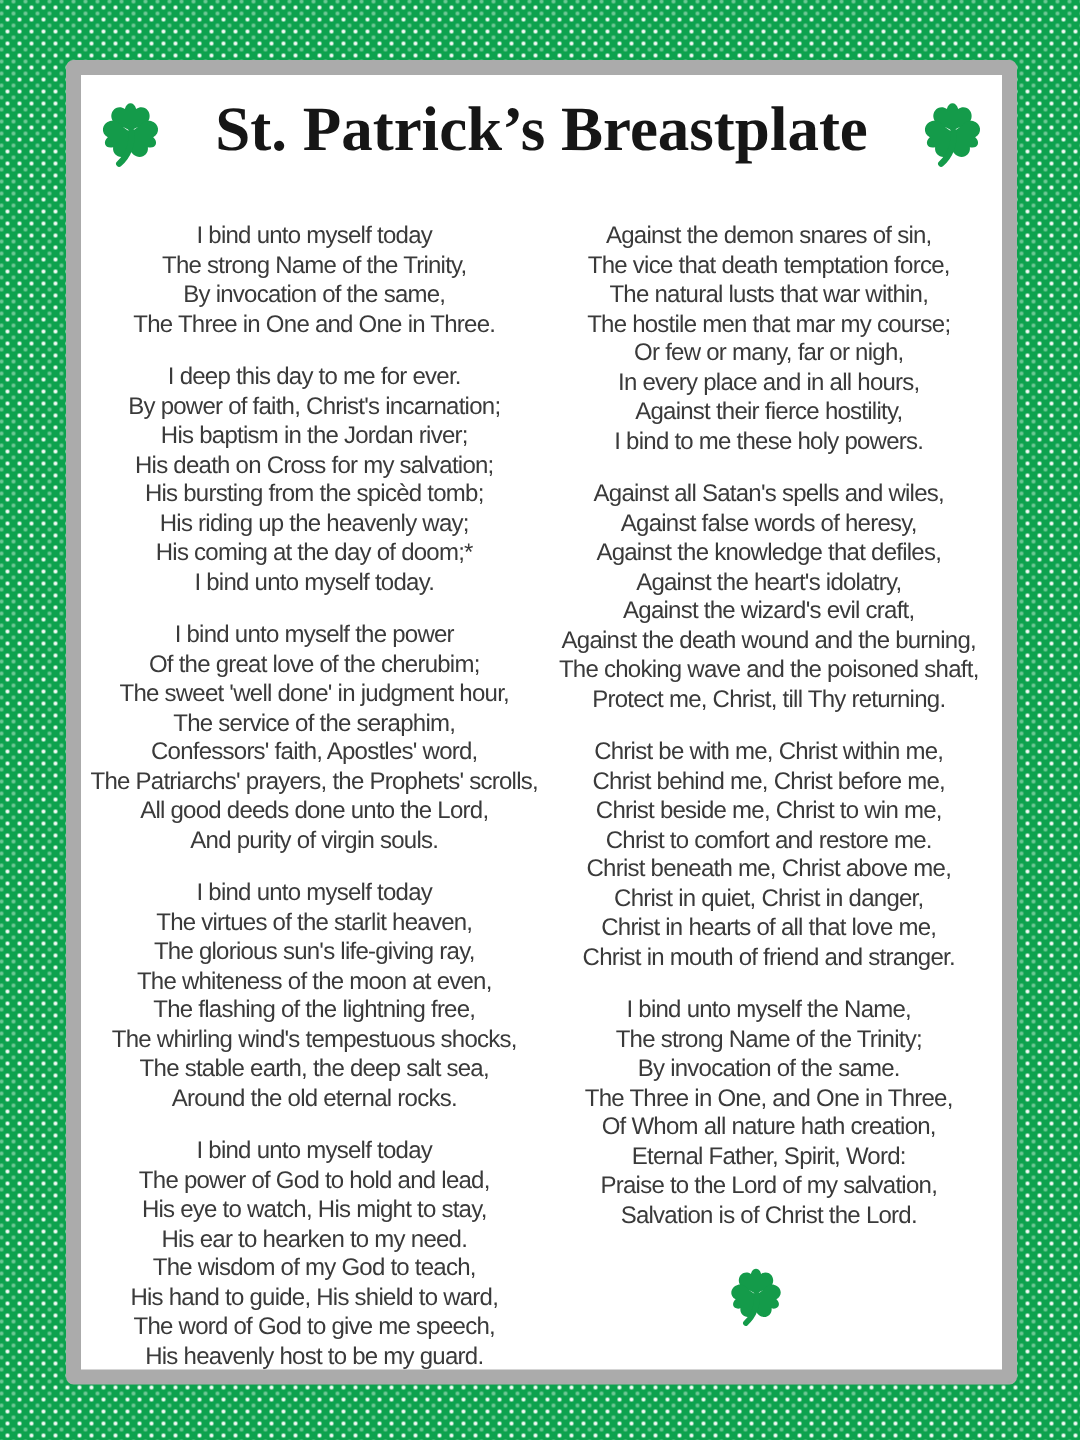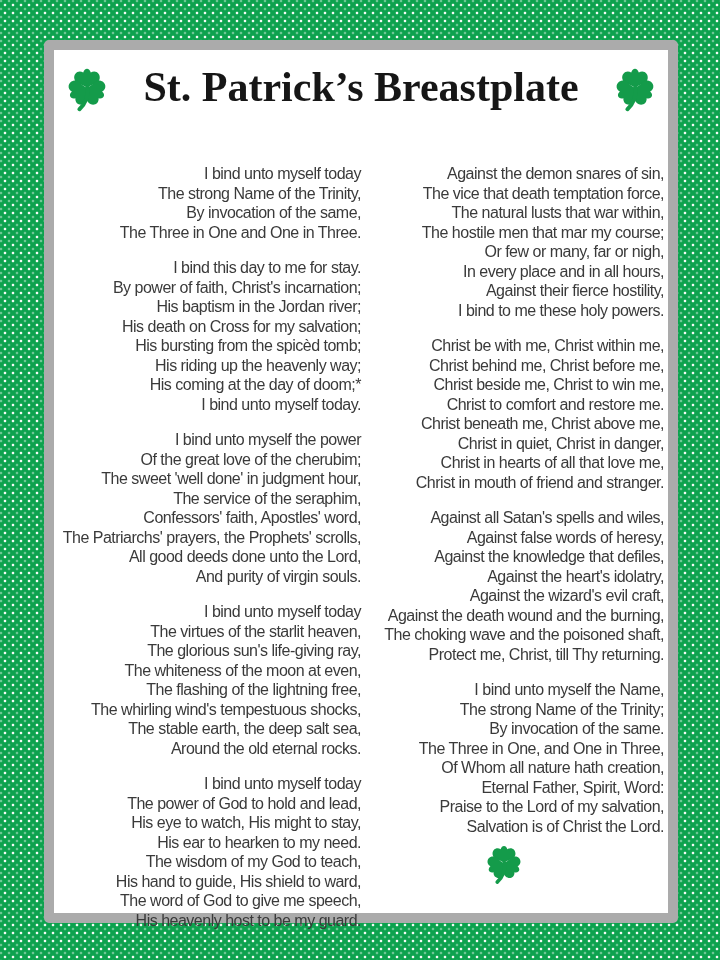--- a/index.html
+++ b/index.html
@@ -68,22 +68,21 @@
   .column {
     width: 306px;
     text-align: center;
     color: #3a3a3a;
     font-size: 16px;
     line-height: 19.5px;
     letter-spacing: -0.5px;
   }
   .stanza {
     white-space: pre-line;
-    margin: 16px 0 16px 0;
-    text-align: right;
+    margin: 0 0 16px 0;
   }
   .bottom-shamrock {
     position: absolute;
     left: 478px;
     top: 836px;
     color: #149b4a;
   }
 </style>
 </head>
 <body>
@@ -117,21 +116,21 @@
           </svg>
         </span>
       </div>
 
       <div class="columns">
         <div class="column">
           <p class="stanza">I bind unto myself today
 The strong Name of the Trinity,
 By invocation of the same,
 The Three in One and One in Three.</p>
-          <p class="stanza">I bind this day to me for stay.
+          <p class="stanza">I deep this day to me for ever.
 By power of faith, Christ's incarnation;
 His baptism in the Jordan river;
 His death on Cross for my salvation;
 His bursting from the spicèd tomb;
 His riding up the heavenly way;
 His coming at the day of doom;*
 I bind unto myself today.</p>
           <p class="stanza">I bind unto myself the power
 Of the great love of the cherubim;
 The sweet 'well done' in judgment hour,
@@ -159,36 +158,36 @@
         </div>
         <div class="column">
           <p class="stanza">Against the demon snares of sin,
 The vice that death temptation force,
 The natural lusts that war within,
 The hostile men that mar my course;
 Or few or many, far or nigh,
 In every place and in all hours,
 Against their fierce hostility,
 I bind to me these holy powers.</p>
+          <p class="stanza">Against all Satan's spells and wiles,
+Against false words of heresy,
+Against the knowledge that defiles,
+Against the heart's idolatry,
+Against the wizard's evil craft,
+Against the death wound and the burning,
+The choking wave and the poisoned shaft,
+Protect me, Christ, till Thy returning.</p>
           <p class="stanza">Christ be with me, Christ within me,
 Christ behind me, Christ before me,
 Christ beside me, Christ to win me,
 Christ to comfort and restore me.
 Christ beneath me, Christ above me,
 Christ in quiet, Christ in danger,
 Christ in hearts of all that love me,
 Christ in mouth of friend and stranger.</p>
-          <p class="stanza">Against all Satan's spells and wiles,
-Against false words of heresy,
-Against the knowledge that defiles,
-Against the heart's idolatry,
-Against the wizard's evil craft,
-Against the death wound and the burning,
-The choking wave and the poisoned shaft,
-Protect me, Christ, till Thy returning.</p>
           <p class="stanza">I bind unto myself the Name,
 The strong Name of the Trinity;
 By invocation of the same.
 The Three in One, and One in Three,
 Of Whom all nature hath creation,
 Eternal Father, Spirit, Word:
 Praise to the Lord of my salvation,
 Salvation is of Christ the Lord.</p>
         </div>
       </div>

